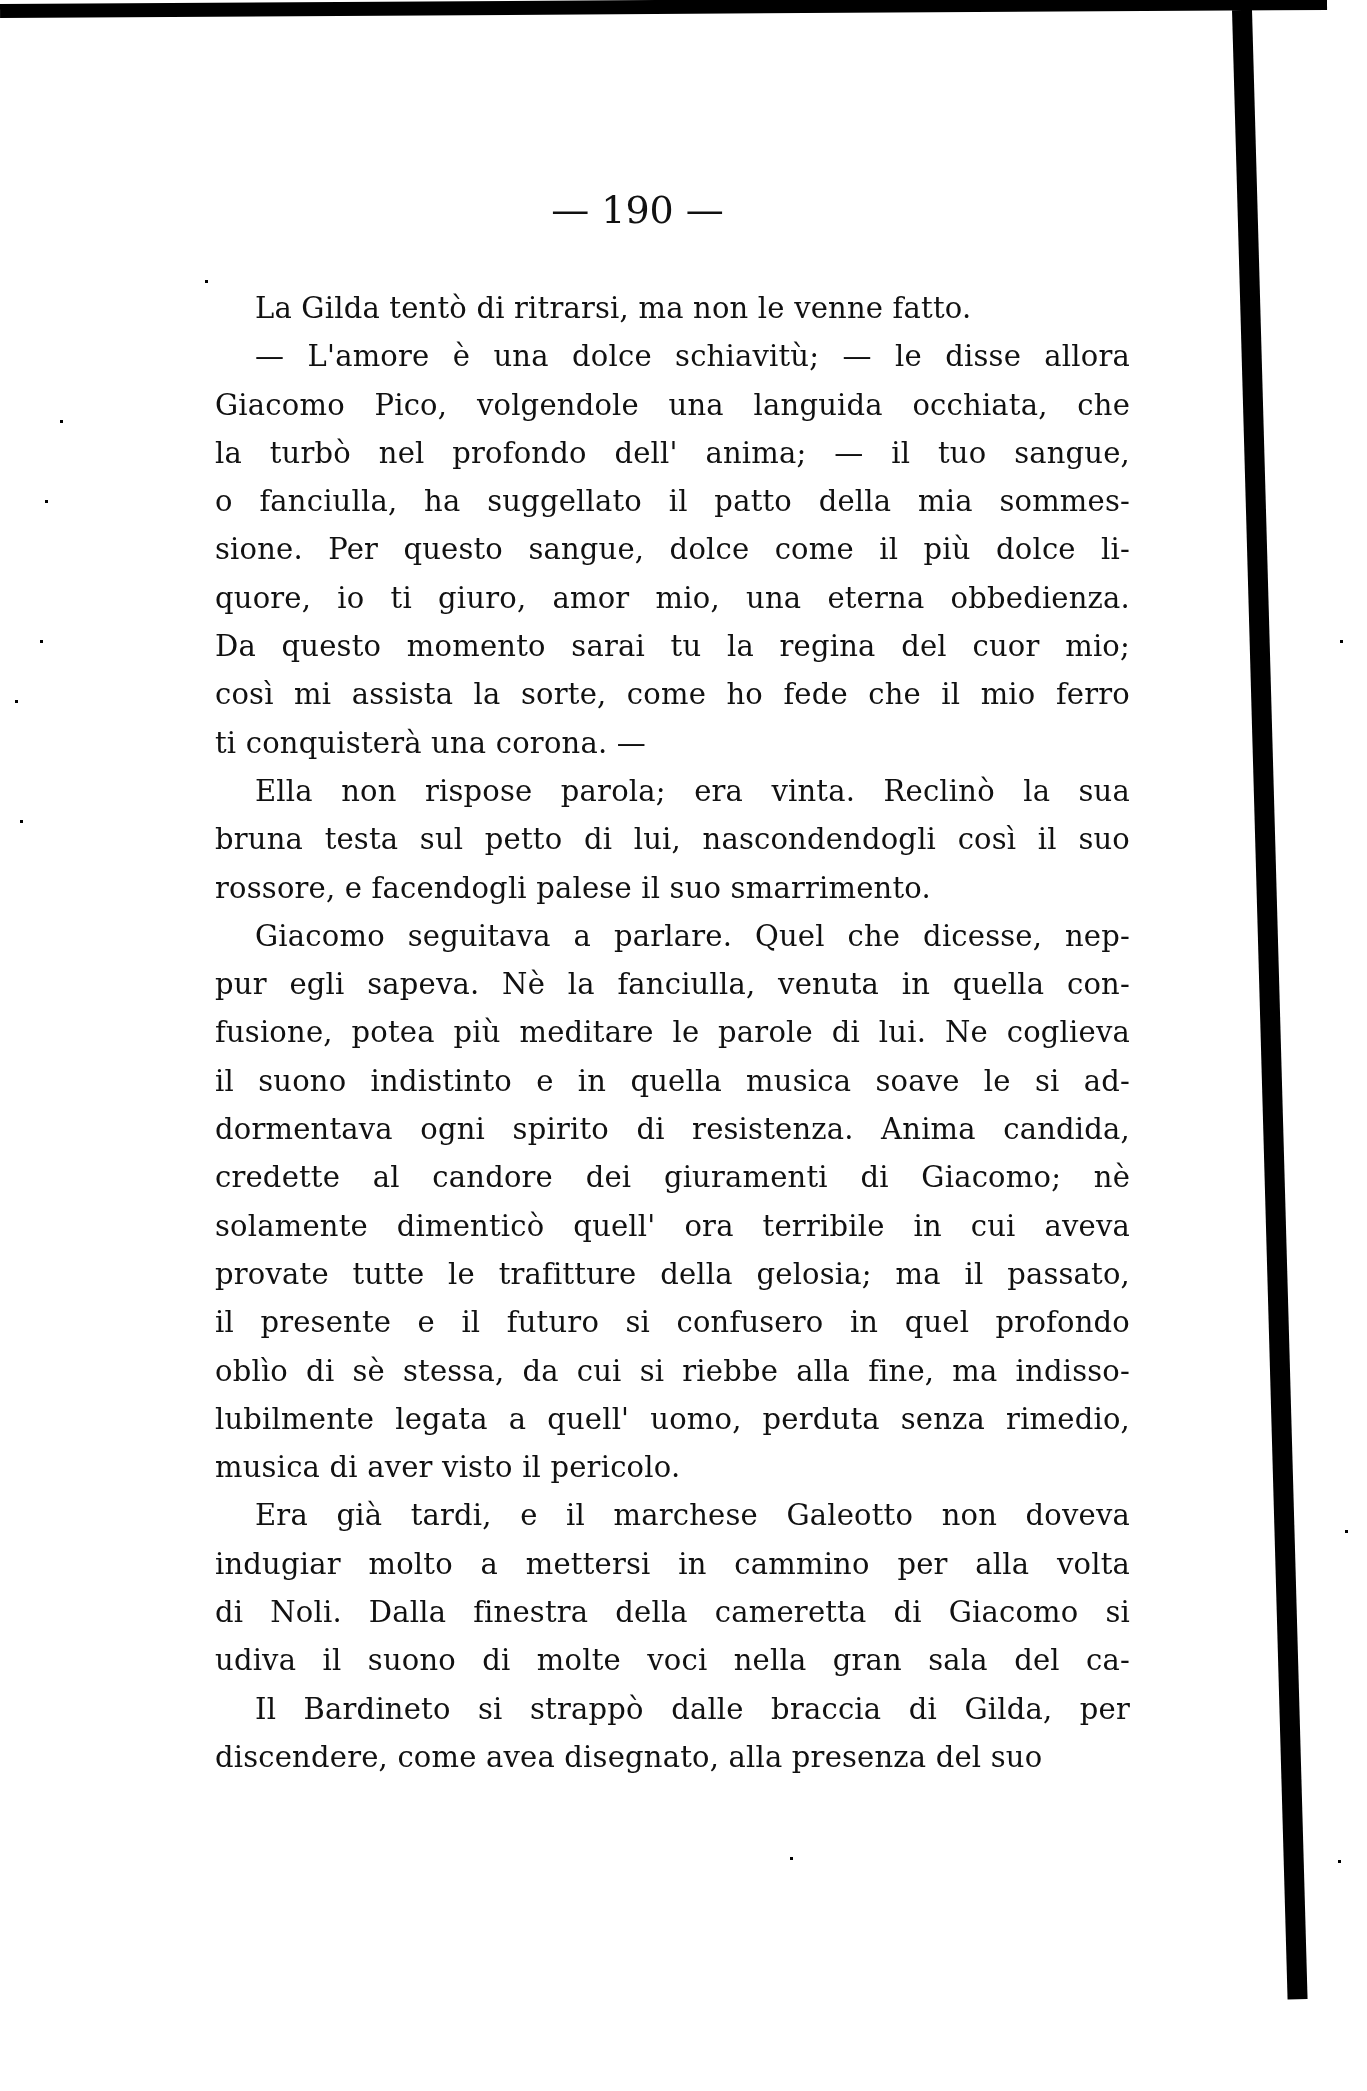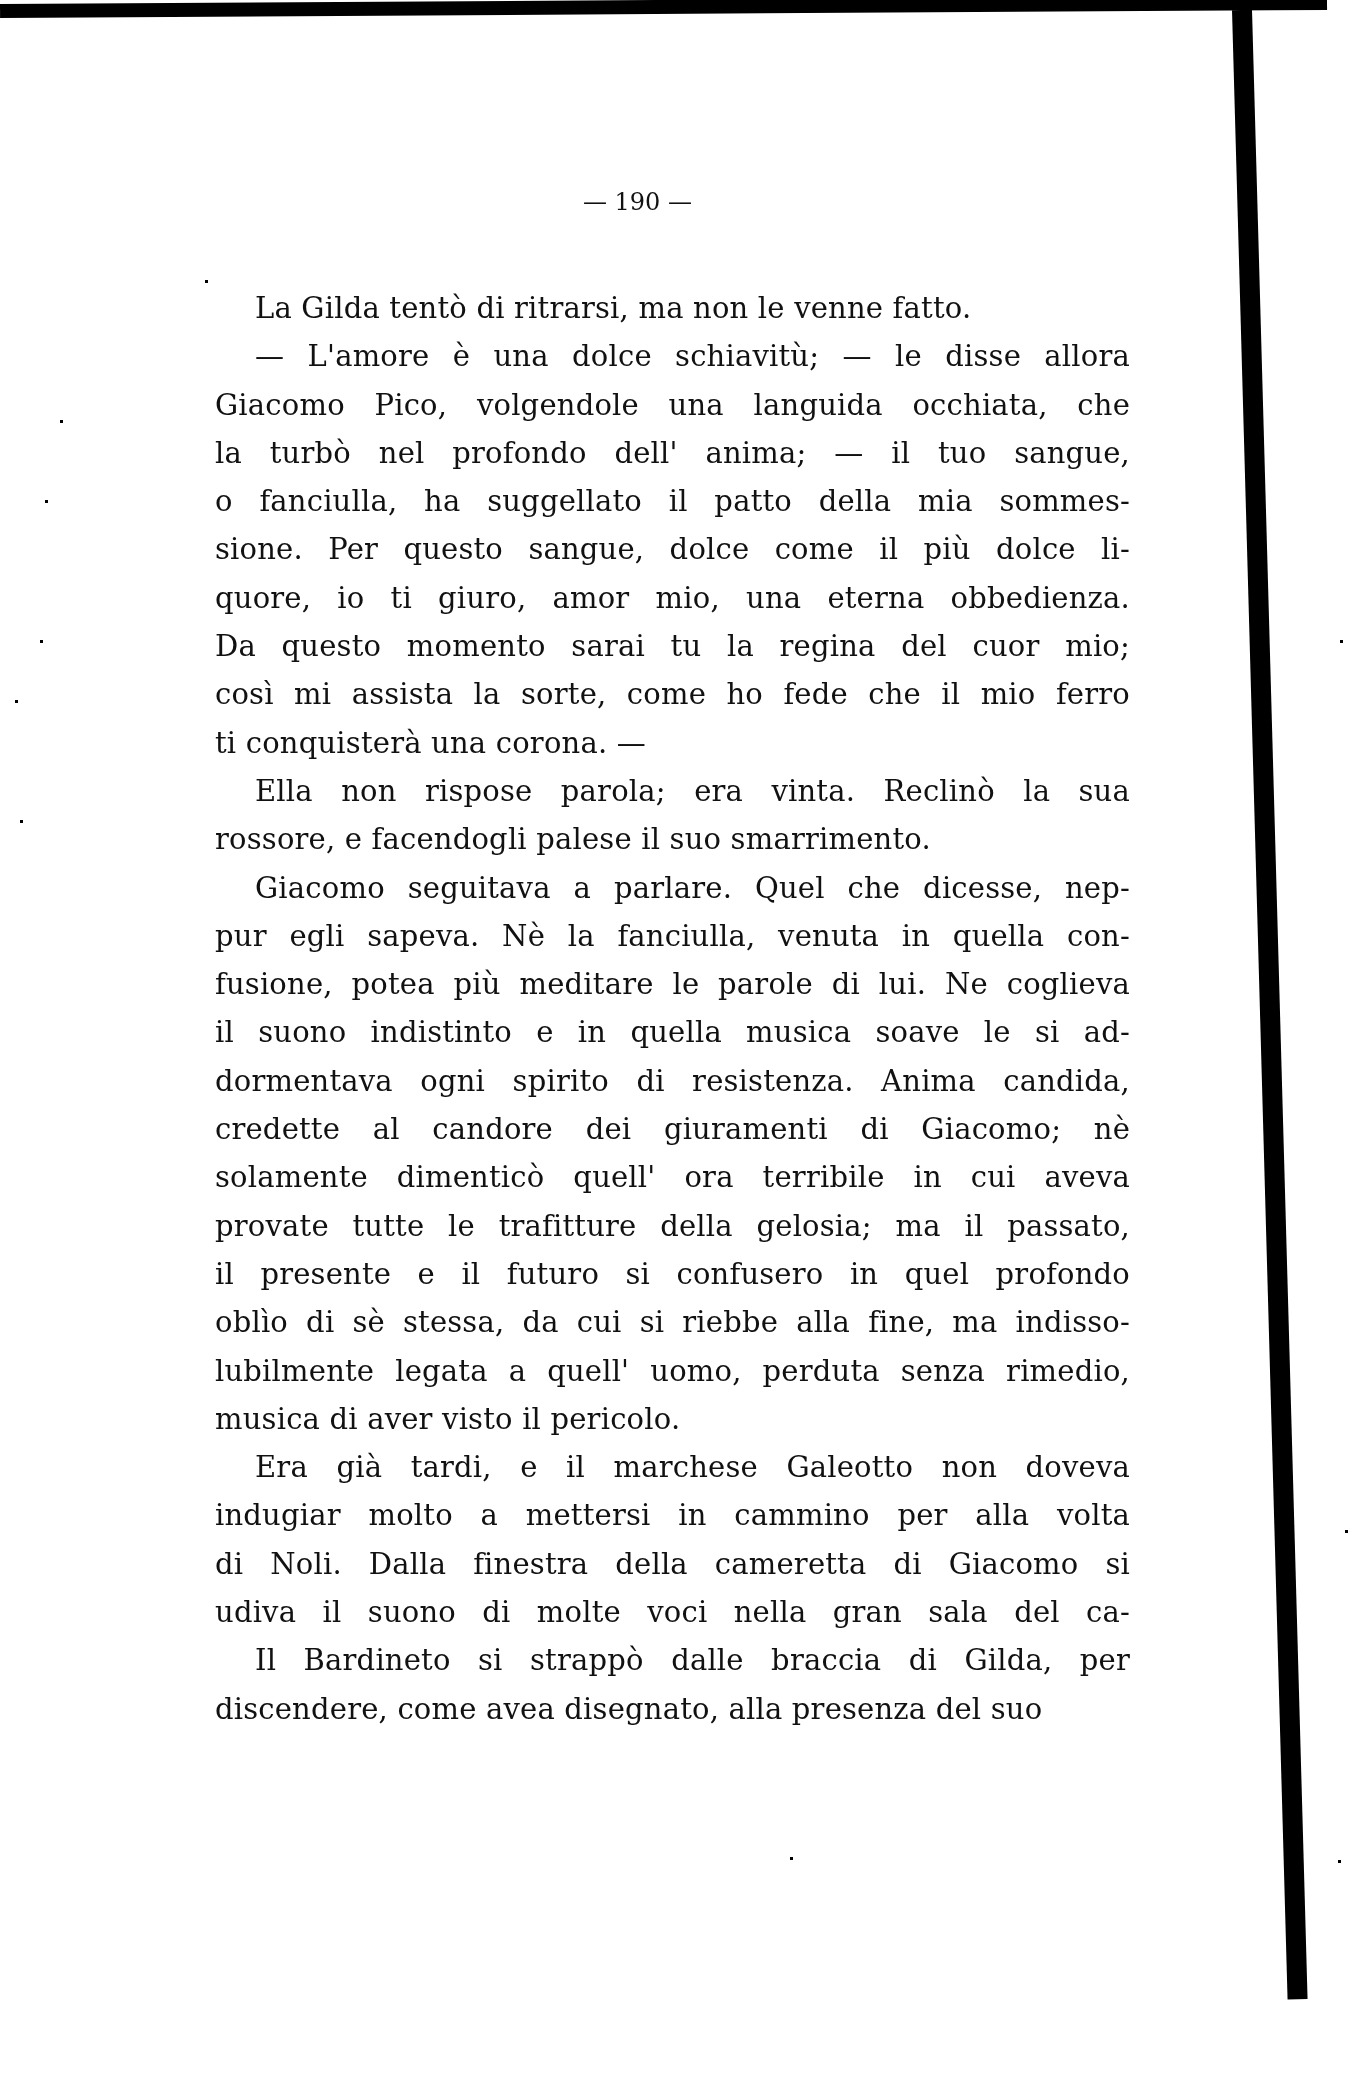--- a/index.html
+++ b/index.html
@@ -7,21 +7,21 @@
   .top-border {
     position: absolute; left: 0; top: 4px; width: 1327px; height: 14px;
     background: #000; transform: rotate(-0.35deg); transform-origin: left top;
   }
   .side-bar {
     position: absolute; left: 1232px; top: 10px; width: 20px; height: 1990px;
     background: #000; transform: rotate(-1.6deg); transform-origin: top center;
   }
   .page-number {
     position: absolute; left: 0; width: 1367px; top: 188px;
-    text-align: center; font-family: "DejaVu Serif", serif; font-size: 24px;
+    text-align: center; font-family: "DejaVu Serif", serif; font-size: 38px;
     color: #111; padding-right: 92px; box-sizing: border-box;
   }
   .text-column {
     position: absolute; left: 215px; top: 248px; width: 915px;
     font-family: "DejaVu Serif", serif; font-size: 29px; line-height: 48.3px;
     color: #111; letter-spacing: 0.2px; margin-top: 36px;
   }
   .line { display: block; white-space: nowrap; text-align: justify; text-align-last: justify; height: 48.3px; }
   .line.last { text-align-last: left; }
   .line.indent { padding-left: 40px; }
@@ -40,20 +40,21 @@
     <span class="line indent">— L'amore è una dolce schiavitù; — le disse allora</span>
     <span class="line">Giacomo Pico, volgendole una languida occhiata, che</span>
     <span class="line">la turbò nel profondo dell' anima; — il tuo sangue,</span>
     <span class="line">o fanciulla, ha suggellato il patto della mia sommes-</span>
     <span class="line">sione. Per questo sangue, dolce come il più dolce li-</span>
     <span class="line">quore, io ti giuro, amor mio, una eterna obbedienza.</span>
     <span class="line">Da questo momento sarai tu la regina del cuor mio;</span>
     <span class="line">così mi assista la sorte, come ho fede che il mio ferro</span>
     <span class="line last">ti conquisterà una corona. —</span>
     <span class="line indent">Ella non rispose parola; era vinta. Reclinò la sua</span>
+    <span class="line">bruna testa sul petto di lui, nascondendogli così il suo</span>
     <span class="line last">rossore, e facendogli palese il suo smarrimento.</span>
     <span class="line indent">Giacomo seguitava a parlare. Quel che dicesse, nep-</span>
     <span class="line">pur egli sapeva. Nè la fanciulla, venuta in quella con-</span>
     <span class="line">fusione, potea più meditare le parole di lui. Ne coglieva</span>
     <span class="line">il suono indistinto e in quella musica soave le si ad-</span>
     <span class="line">dormentava ogni spirito di resistenza. Anima candida,</span>
     <span class="line">credette al candore dei giuramenti di Giacomo; nè</span>
     <span class="line">solamente dimenticò quell' ora terribile in cui aveva</span>
     <span class="line">provate tutte le trafitture della gelosia; ma il passato,</span>
     <span class="line">il presente e il futuro si confusero in quel profondo</span>

